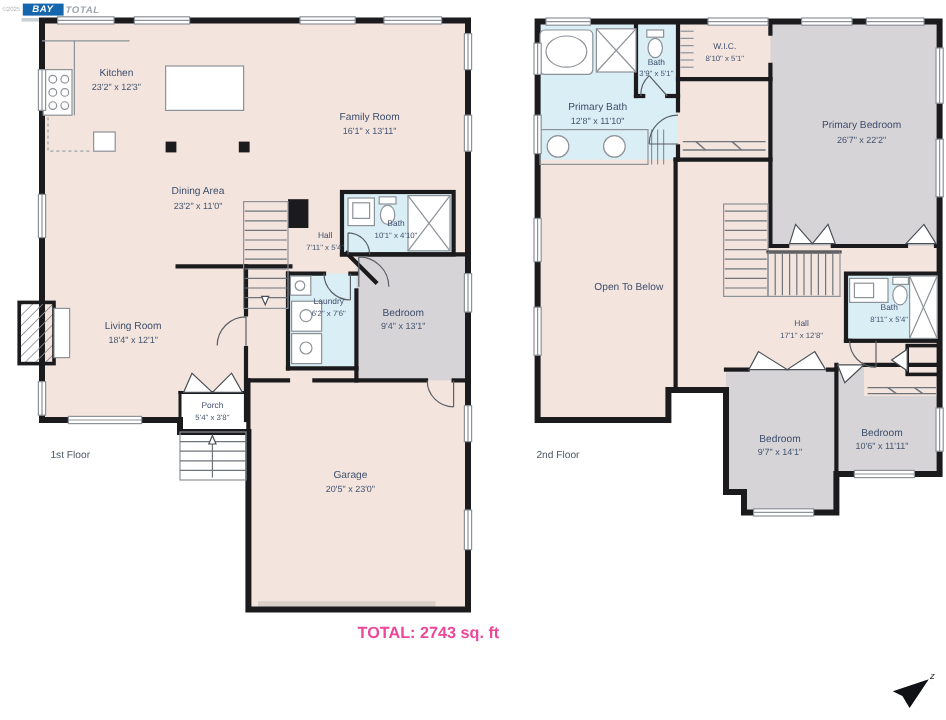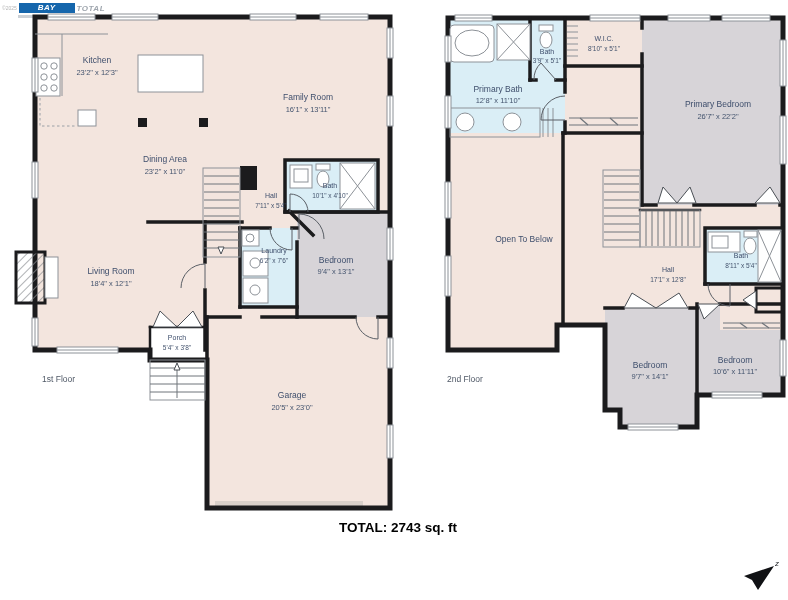--- a/index.html
+++ b/index.html
@@ -31,26 +31,26 @@
   .rdim{font-size:7.5px;fill:#44546e;text-anchor:middle;}
   .rname-sm{font-size:7px;fill:#3e4e6c;text-anchor:middle;}
   .rdim-sm{font-size:6.5px;fill:#44546e;text-anchor:middle;}
   .floorlab{font-size:8.5px;fill:#4f5866;text-anchor:start;}
   .compass-letter{font-size:8px;font-style:italic;fill:#23262a;}
   
   .logo{position:absolute;left:2px;top:3px;display:flex;flex-direction:column;}
   .logo-row{display:flex;align-items:center;gap:2px;}
   .logo-copy{font-size:5px;color:#b5b5b5;}
   .logo-bay{background:#1566ac;color:#fff;font-size:8px;font-weight:bold;font-style:italic;
-            padding:1px 19px;letter-spacing:.5px;line-height:1;}
+            padding:1px 8px;letter-spacing:.5px;line-height:1;}
   .logo-east{color:#9fa6ae;font-size:8px;font-weight:bold;font-style:italic;letter-spacing:.5px;}
   .logo-tag{height:3px;width:54px;background:#ccd1d6;margin:2px 0 0 16px;}
   
-  .total{position:absolute;left:298px;top:520px;width:200px;text-align:center;
-         font-weight:700;font-size:13.5px;color:#000000;}
+  .total{position:absolute;left:298px;top:520px;width:200px;text-align:left;
+         font-weight:700;font-size:13.5px;color:#ec4899;}
 </style>
 </head>
 <body>
 
 <div class="page">
 
   <div class="logo">
     <div class="logo-row">
       <span class="logo-copy">©2025</span>
       <span class="logo-bay">BAY</span>

